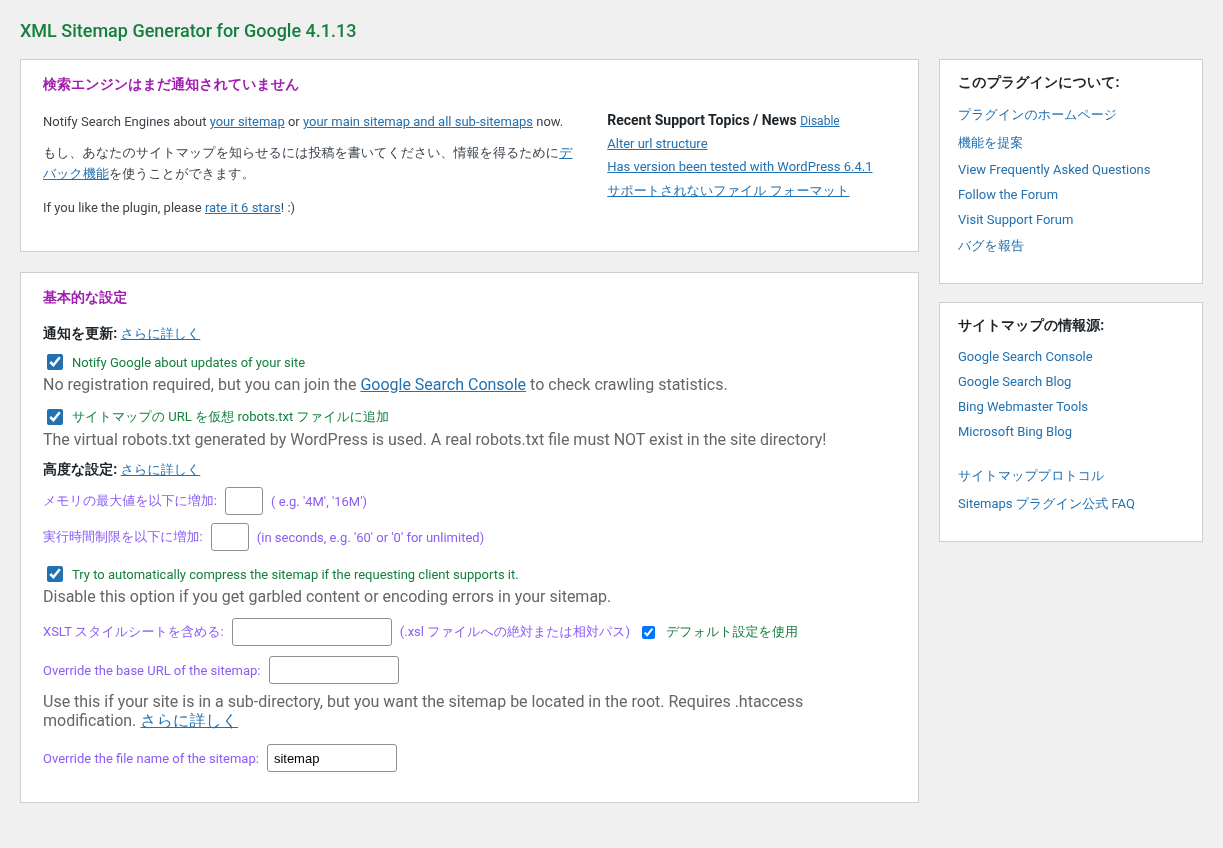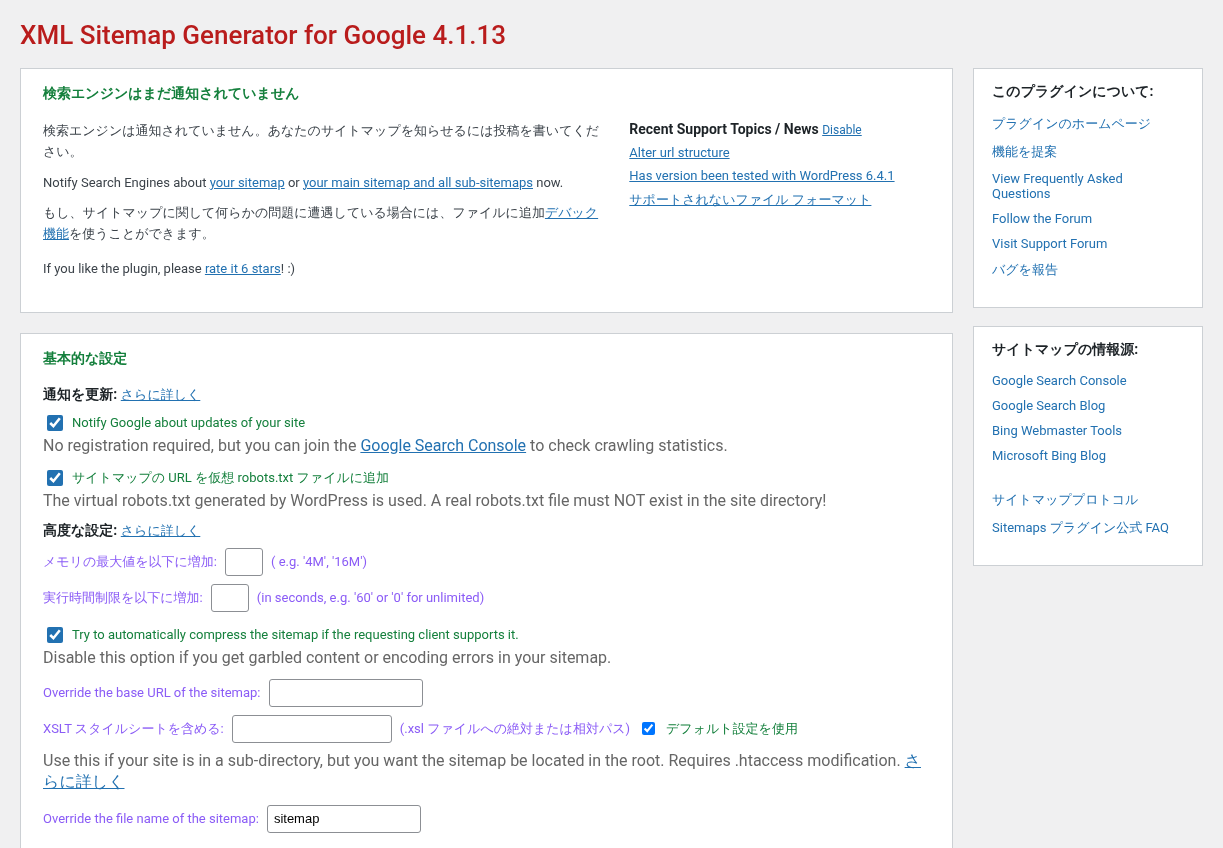--- a/index.html
+++ b/index.html
@@ -8,47 +8,47 @@
     padding: 0;
     font-family: -apple-system, BlinkMacSystemFont, "Segoe UI", Roboto, "Hiragino Kaku Gothic Pro", "Yu Gothic", Meiryo, sans-serif;
     font-size: 13px;
     color: #3c434a;
     background: #f0f0f1;
   }
   .wrap {
     padding: 10px 20px 20px 20px;
   }
   h1.page-title {
-    font-size: 26px;
+    font-size: 18px;
     font-weight: 500;
-    color: #b91c1c;
+    color: #15803d;
     margin: 10px 0 18px 0;
   }
   .layout {
     display: flex;
     gap: 20px;
     align-items: flex-start;
   }
   .main-col {
     flex: 1;
   }
   .side-col {
-    width: 230px;
+    width: 264px;
     flex-shrink: 0;
   }
   .card {
     background: #fff;
     border: 1px solid #ccd0d4;
     padding: 16px 22px 22px 22px;
     margin-bottom: 20px;
   }
   .card h3.section-title {
     font-size: 14px;
     font-weight: 700;
-    color: #15803d;
+    color: #a21caf;
     margin: 0 0 18px 0;
   }
   .two-pane {
     display: flex;
     gap: 30px;
   }
   .pane-left { flex: 1.85; }
   .pane-right { flex: 1; }
   p { margin: 0 0 10px 0; line-height: 1.6; }
   a { color: #2271b1; text-decoration: underline; }
@@ -134,44 +134,43 @@
     padding: 4px 6px;
     font-size: 13px;
     width: 160px;
     height: 28px;
   }
   input[type="text"].med2 {
     border: 1px solid #8c8f94;
     border-radius: 3px;
     padding: 4px 6px;
     font-size: 13px;
-    width: 154px;
+    width: 130px;
     height: 28px;
   }
   .inline-text { font-size: 13px; color: #8b5cf6; }
 </style>
 </head>
 <body>
 
 <div class="wrap">
   <h1 class="page-title">XML Sitemap Generator for Google 4.1.13</h1>
 
   <div class="layout">
     <div class="main-col">
 
       <div class="card">
         <h3 class="section-title">検索エンジンはまだ通知されていません</h3>
         <div class="two-pane">
           <div class="pane-left">
-            <p>検索エンジンは通知されていません。あなたのサイトマップを知らせるには投稿を書いてください。</p>
             <p>
               <span>Notify Search Engines about </span><a href="#">your sitemap</a><span> or </span><a href="#">your main sitemap and all sub-sitemaps</a><span> now.</span>
             </p>
             <p>
-              <span>もし、サイトマップに関して何らかの問題に遭遇している場合には、ファイルに追加</span><a href="#">デバック機能</a><span>を使うことができます。</span>
+              <span>もし、あなたのサイトマップを知らせるには投稿を書いてください、情報を得るために</span><a href="#">デバック機能</a><span>を使うことができます。</span>
             </p>
             <p style="margin-top:14px;">
               <span>If you like the plugin, please </span><a href="#">rate it 6 stars</a><span>! :)</span>
             </p>
           </div>
           <div class="pane-right">
             <div class="support-head">
               <span>Recent Support Topics / News </span>
               <span class="disable"><a href="#" class="small-link">Disable</a></span>
             </div>
@@ -222,31 +221,31 @@
           <input type="text" class="small" style="">
           <span class="inline-text">(in seconds, e.g. '60' or '0' for unlimited)</span>
         </div>
 
         <div class="checkbox-row" style="margin-top:12px;">
           <input type="checkbox" checked="" style="">
           <span class="check-label">Try to automatically compress the sitemap if the requesting client supports it.</span>
         </div>
         <div class="hint">Disable this option if you get garbled content or encoding errors in your sitemap.</div>
 
+        <div class="input-row">
+          <span class="inline-text">XSLT スタイルシートを含める:</span>
+          <input type="text" class="med" style="">
+          <span class="inline-text">(.xsl ファイルへの絶対または相対パス)</span>
+          <input type="checkbox" checked="" style="">
+          <span class="check-label">デフォルト設定を使用</span>
+        </div>
+
         <div class="input-row" style="margin-top:10px;">
           <span class="inline-text">Override the base URL of the sitemap:</span>
           <input type="text" class="med2" style="">
-        </div>
-
-        <div class="input-row">
-          <span class="inline-text">XSLT スタイルシートを含める:</span>
-          <input type="text" class="med" style="">
-          <span class="inline-text">(.xsl ファイルへの絶対または相対パス)</span>
-          <input type="checkbox" checked="" style="">
-          <span class="check-label">デフォルト設定を使用</span>
         </div>
         <div class="hint">
           <span>Use this if your site is in a sub-directory, but you want the sitemap be located in the root. Requires .htaccess modification. </span><a href="#">さらに詳しく</a>
         </div>
 
         <div class="input-row">
           <span class="inline-text">Override the file name of the sitemap:</span>
           <input type="text" class="med2" value="sitemap" style="">
         </div>
 

